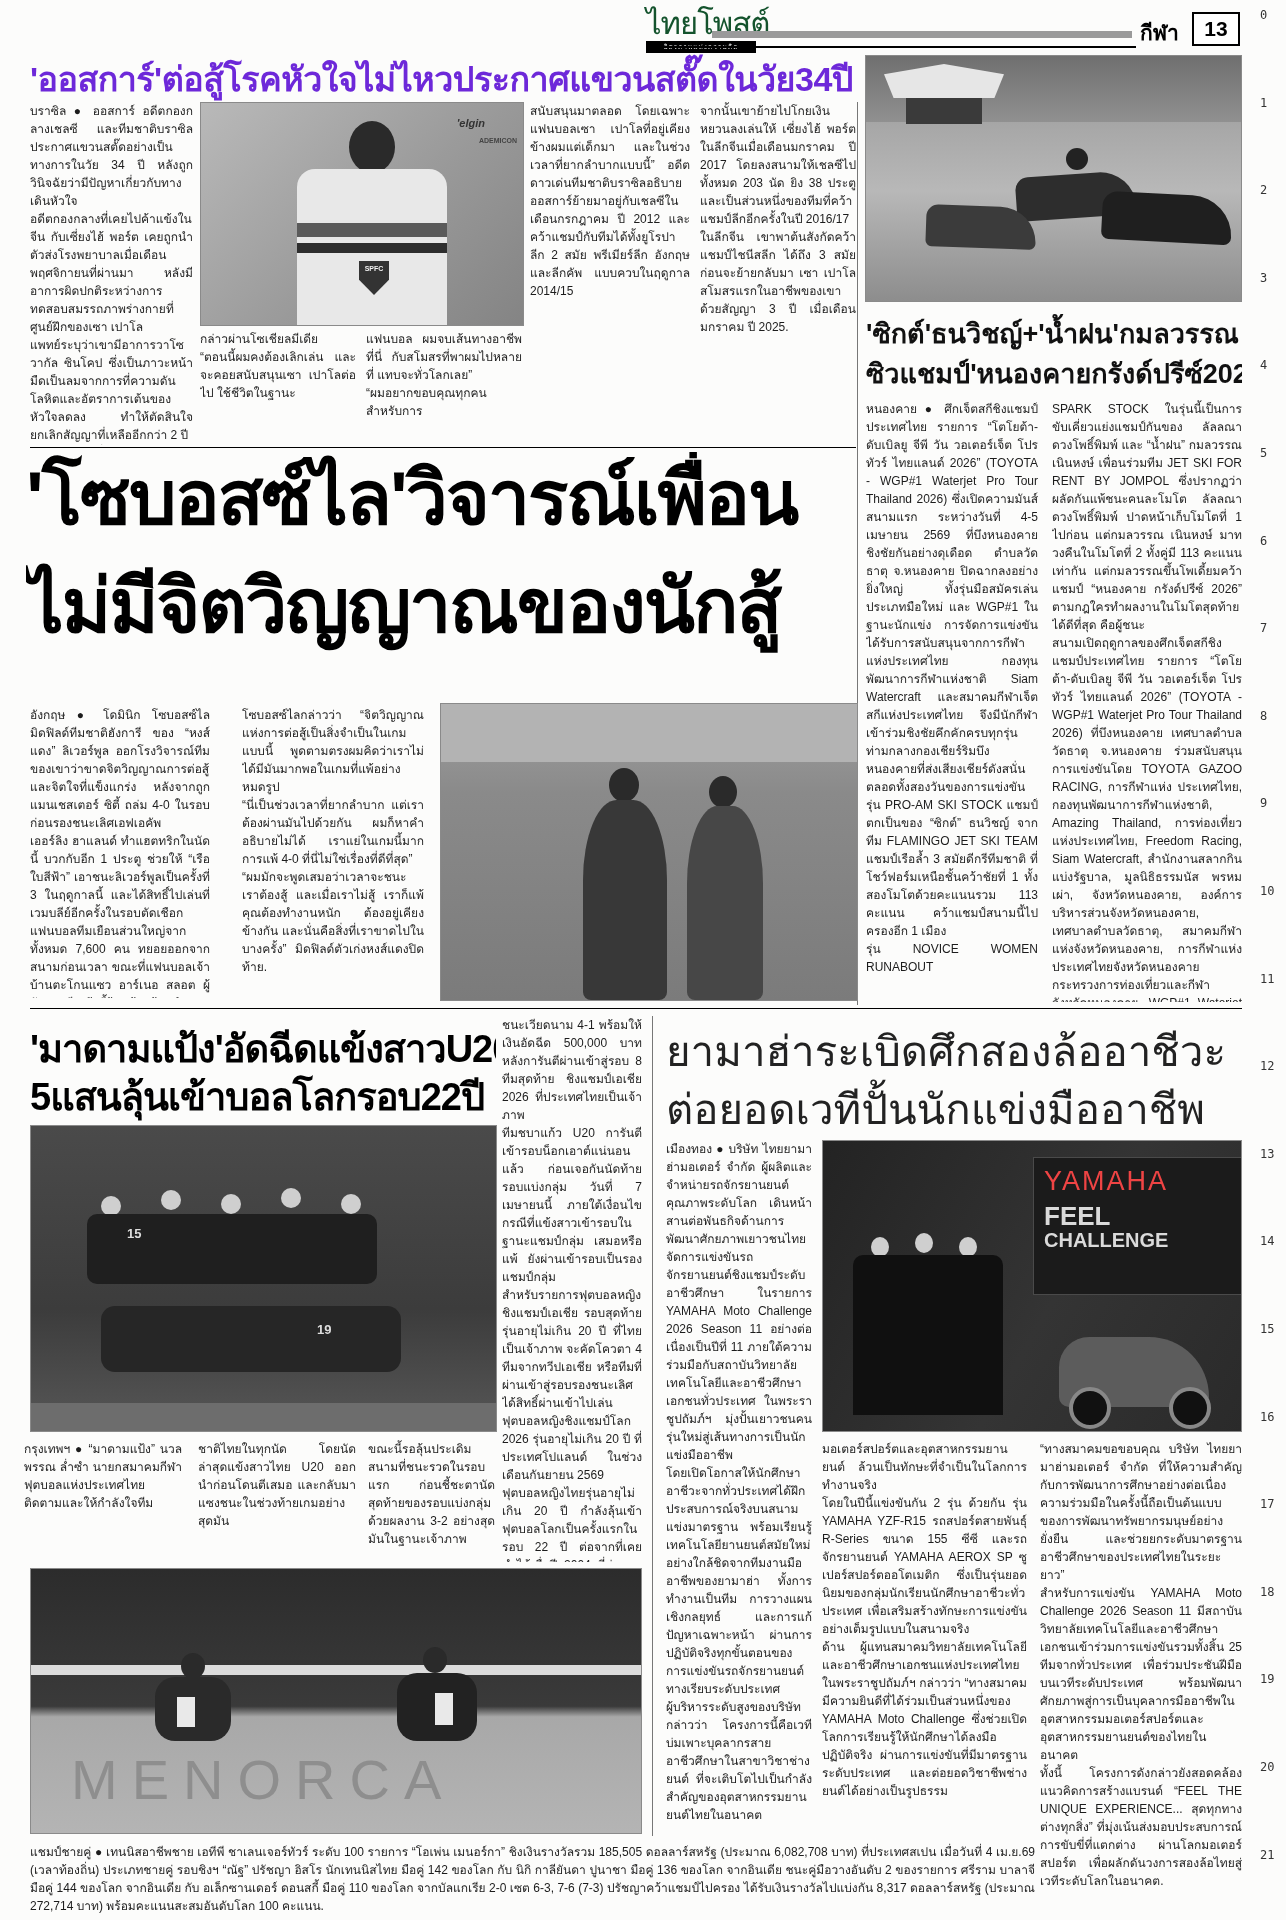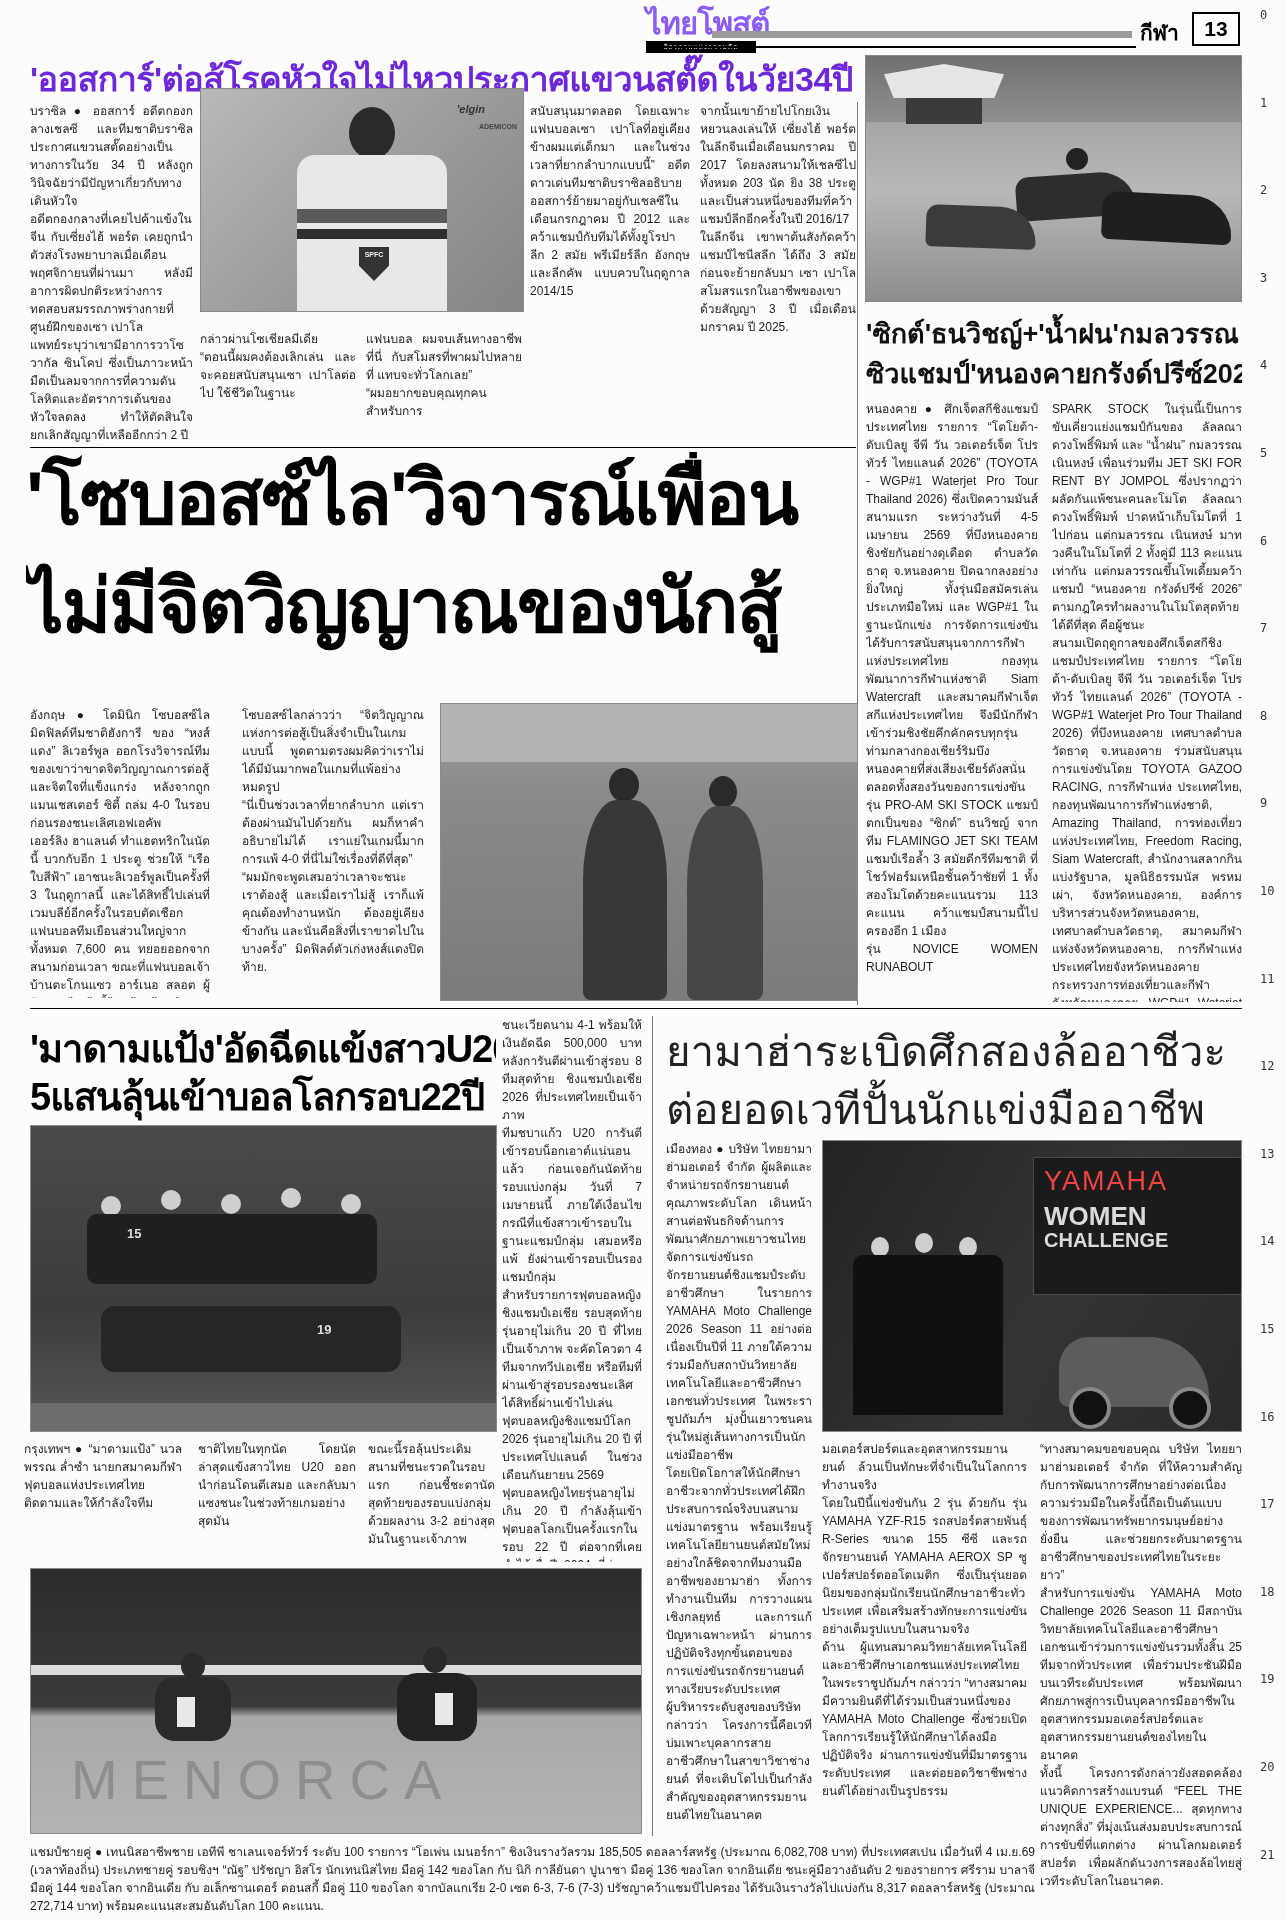--- a/index.html
+++ b/index.html
@@ -5,21 +5,21 @@
   html,body{margin:0;padding:0;background:#e8e8e8;}
   .page{position:relative;width:1286px;height:1920px;margin:0 auto;background:#fcfcfb;
         font-family:"Liberation Sans","DejaVu Sans",sans-serif;color:#111;overflow:hidden;}
   .abs{position:absolute;}
   .coltext{font-size:12px;line-height:1.5;text-align:justify;white-space:pre-line;
            overflow:hidden;color:#1c1c1c;}
   .caption{font-size:12px;line-height:1.5;text-align:justify;overflow:hidden;color:#1c1c1c;}
   .photo{position:absolute;overflow:hidden;border:1px solid #8a8a8a;background:#bdbdbd;}
   .rule-h{position:absolute;background:#000;height:2px;}
   .rule-v{position:absolute;background:#000;width:1px;}
-  .masthead-logo{font-weight:700;font-size:31px;letter-spacing:-1px;color:#8b5cf6;line-height:1;}
+  .masthead-logo{font-weight:400;font-size:31px;letter-spacing:-1px;color:#14532d;line-height:1;}
   .masthead-tagbar{background:#000;color:#fff;font-size:6.5px;text-align:center;
                    padding:1px 3px;margin-top:2px;letter-spacing:1px;white-space:nowrap;overflow:hidden;}
   .section-label{font-weight:bold;font-size:21px;color:#000;}
   .page-num-box{border:2px solid #000;font-weight:bold;font-size:21px;color:#000;
                 width:44px;height:30px;display:flex;align-items:center;justify-content:center;background:#fff;}
   .hl-oscar{font-weight:900;font-size:34px;color:#6d28d9;white-space:nowrap;letter-spacing:-0.5px;}
   .hl-jetski{font-weight:600;font-size:27px;color:#111;white-space:nowrap;}
   .hl-big{font-weight:900;font-size:75px;color:#000;white-space:nowrap;letter-spacing:-2px;line-height:1.25;}
   .hl-u20{font-weight:900;font-size:38px;color:#000;white-space:nowrap;letter-spacing:-1px;}
   .hl-yamaha{font-weight:400;font-size:42px;color:#222;white-space:nowrap;letter-spacing:0;}
@@ -69,21 +69,21 @@
       <div class="ruler-mark" style="top: 1760px; text-align: center;">20</div>
       <div class="ruler-mark" style="top: 1847.6px;">21</div>
     </div>
 
   <div class="abs hl-oscar" style="left:30px;top:52px;width:826px;overflow:hidden;">'ออสการ์'ต่อสู้โรคหัวใจไม่ไหวประกาศแขวนสตั๊ดในวัย34ปี</div>
   <div class="abs coltext" style="left:30px;top:102px;width:163px;height:343px;">บราซิล ● ออสการ์ อดีตกองกลางเชลซี และทีมชาติบราซิล ประกาศแขวนสตั๊ดอย่างเป็นทางการในวัย 34 ปี หลังถูกวินิจฉัยว่ามีปัญหาเกี่ยวกับทางเดินหัวใจ
 อดีตกองกลางที่เคยไปค้าแข้งในจีน กับเซี่ยงไฮ้ พอร์ต เคยถูกนำตัวส่งโรงพยาบาลเมื่อเดือนพฤศจิกายนที่ผ่านมา หลังมีอาการผิดปกติระหว่างการทดสอบสมรรถภาพร่างกายที่ศูนย์ฝึกของเซา เปาโล
 แพทย์ระบุว่าเขามีอาการวาโซวากัล ซินโคป ซึ่งเป็นภาวะหน้ามืดเป็นลมจากการที่ความดันโลหิตและอัตราการเต้นของหัวใจลดลง ทำให้ตัดสินใจยกเลิกสัญญาที่เหลืออีกกว่า 2 ปี
 “ผมอยากทำเพื่อเซา เปาโลให้มากกว่านี้นะ ผมอยากลงเล่นให้มากกว่านี้ ผมคิดว่าทั้งฝีเท้าและอายุของผมยังเล่นได้อีก แต่สุดท้ายมันก็เกิดเรื่องแบบนี้ขึ้น” ออสการ์</div>
 
-  <div class="photo" style="left:200px;top:88px;width:322px;height:222px;background:linear-gradient(135deg,#b9b9b9,#9a9a9a 55%,#848484);">
+  <div class="photo" style="left:200px;top:102px;width:322px;height:222px;background:linear-gradient(135deg,#b9b9b9,#9a9a9a 55%,#848484);">
     <div class="ph-head" style="left:148px;top:18px;width:46px;height:52px;"></div>
     <div class="abs" style="left:96px;top:66px;width:150px;height:160px;background:#e8e8e8;border-radius:18px 18px 0 0;"></div>
     <div class="abs" style="left:96px;top:120px;width:150px;height:14px;background:#5a5a5a;"></div>
     <div class="abs" style="left:96px;top:140px;width:150px;height:10px;background:#2e2e2e;"></div>
     <div class="ph-text" style="right:38px;top:14px;color:#333;font-size:11px;font-style:italic;">'elgin</div>
     <div class="ph-text" style="right:6px;top:34px;color:#444;font-size:7px;">ADEMICON</div>
     <div class="abs" style="left:158px;top:158px;width:30px;height:34px;background:#333;clip-path:polygon(0 0,100% 0,100% 55%,50% 100%,0 55%);display:flex;justify-content:center;">
       <span class="ph-text" style="position:static;font-size:7px;margin-top:4px;">SPFC</span>
     </div>
   </div>
@@ -175,21 +175,21 @@
 
   <div class="abs hl-yamaha" style="left:666px;top:1018px;width:576px;overflow:hidden;">ยามาฮ่าระเบิดศึกสองล้ออาชีวะ</div>
   <div class="abs hl-yamaha" style="left:666px;top:1076px;width:576px;overflow:hidden;">ต่อยอดเวทีปั้นนักแข่งมืออาชีพ</div>
   <div class="abs coltext" style="left:666px;top:1140px;width:146px;height:694px;">เมืองทอง ● บริษัท ไทยยามาฮ่ามอเตอร์ จำกัด ผู้ผลิตและจำหน่ายรถจักรยานยนต์คุณภาพระดับโลก เดินหน้าสานต่อพันธกิจด้านการพัฒนาศักยภาพเยาวชนไทย จัดการแข่งขันรถจักรยานยนต์ชิงแชมป์ระดับอาชีวศึกษา ในรายการ YAMAHA Moto Challenge 2026 Season 11 อย่างต่อเนื่องเป็นปีที่ 11 ภายใต้ความร่วมมือกับสถาบันวิทยาลัยเทคโนโลยีและอาชีวศึกษาเอกชนทั่วประเทศ ในพระราชูปถัมภ์ฯ มุ่งปั้นเยาวชนคนรุ่นใหม่สู่เส้นทางการเป็นนักแข่งมืออาชีพ
 โดยเปิดโอกาสให้นักศึกษาอาชีวะจากทั่วประเทศได้ฝึกประสบการณ์จริงบนสนามแข่งมาตรฐาน พร้อมเรียนรู้เทคโนโลยียานยนต์สมัยใหม่อย่างใกล้ชิดจากทีมงานมืออาชีพของยามาฮ่า ทั้งการทำงานเป็นทีม การวางแผนเชิงกลยุทธ์ และการแก้ปัญหาเฉพาะหน้า ผ่านการปฏิบัติจริงทุกขั้นตอนของการแข่งขันรถจักรยานยนต์ทางเรียบระดับประเทศ
 ผู้บริหารระดับสูงของบริษัทกล่าวว่า โครงการนี้คือเวทีบ่มเพาะบุคลากรสายอาชีวศึกษาในสาขาวิชาช่างยนต์ ที่จะเติบโตไปเป็นกำลังสำคัญของอุตสาหกรรมยานยนต์ไทยในอนาคต</div>
 
   <div class="photo" style="left:822px;top:1140px;width:418px;height:290px;background:linear-gradient(120deg,#232323,#343434 55%,#2a2a2a);">
     <div class="abs" style="left:210px;top:16px;width:190px;height:120px;background:#1b1b1b;border:1px solid #4a4a4a;padding:8px 10px;">
       <div style="color:#ef4444;font-weight:400;font-size:27px;letter-spacing:2px;">YAMAHA</div>
-      <div style="color:#dadada;font-weight:900;font-size:26px;line-height:1.05;margin-top:6px;">WOMEN</div>
+      <div style="color:#dadada;font-weight:900;font-size:26px;line-height:1.05;margin-top:6px;">FEEL</div>
       <div style="color:#dadada;font-weight:900;font-size:20px;line-height:1.05;">CHALLENGE</div>
     </div>
     <div class="ph-head" style="left:48px;top:96px;width:18px;height:20px;background:#cfcfcf;"></div>
     <div class="ph-head" style="left:92px;top:92px;width:18px;height:20px;background:#cfcfcf;"></div>
     <div class="ph-head" style="left:136px;top:96px;width:18px;height:20px;background:#cfcfcf;"></div>
     <div class="abs" style="left:30px;top:114px;width:150px;height:160px;background:#101010;border-radius:10px 10px 0 0;"></div>
     <div class="abs" style="left:236px;top:196px;width:150px;height:70px;background:#5c5c5c;border-radius:30px 60px 10px 10px;"></div>
     <div class="abs" style="left:246px;top:246px;width:34px;height:34px;background:#111;border-radius:50%;border:4px solid #888;"></div>
     <div class="abs" style="left:346px;top:246px;width:34px;height:34px;background:#111;border-radius:50%;border:4px solid #888;"></div>
   </div>

